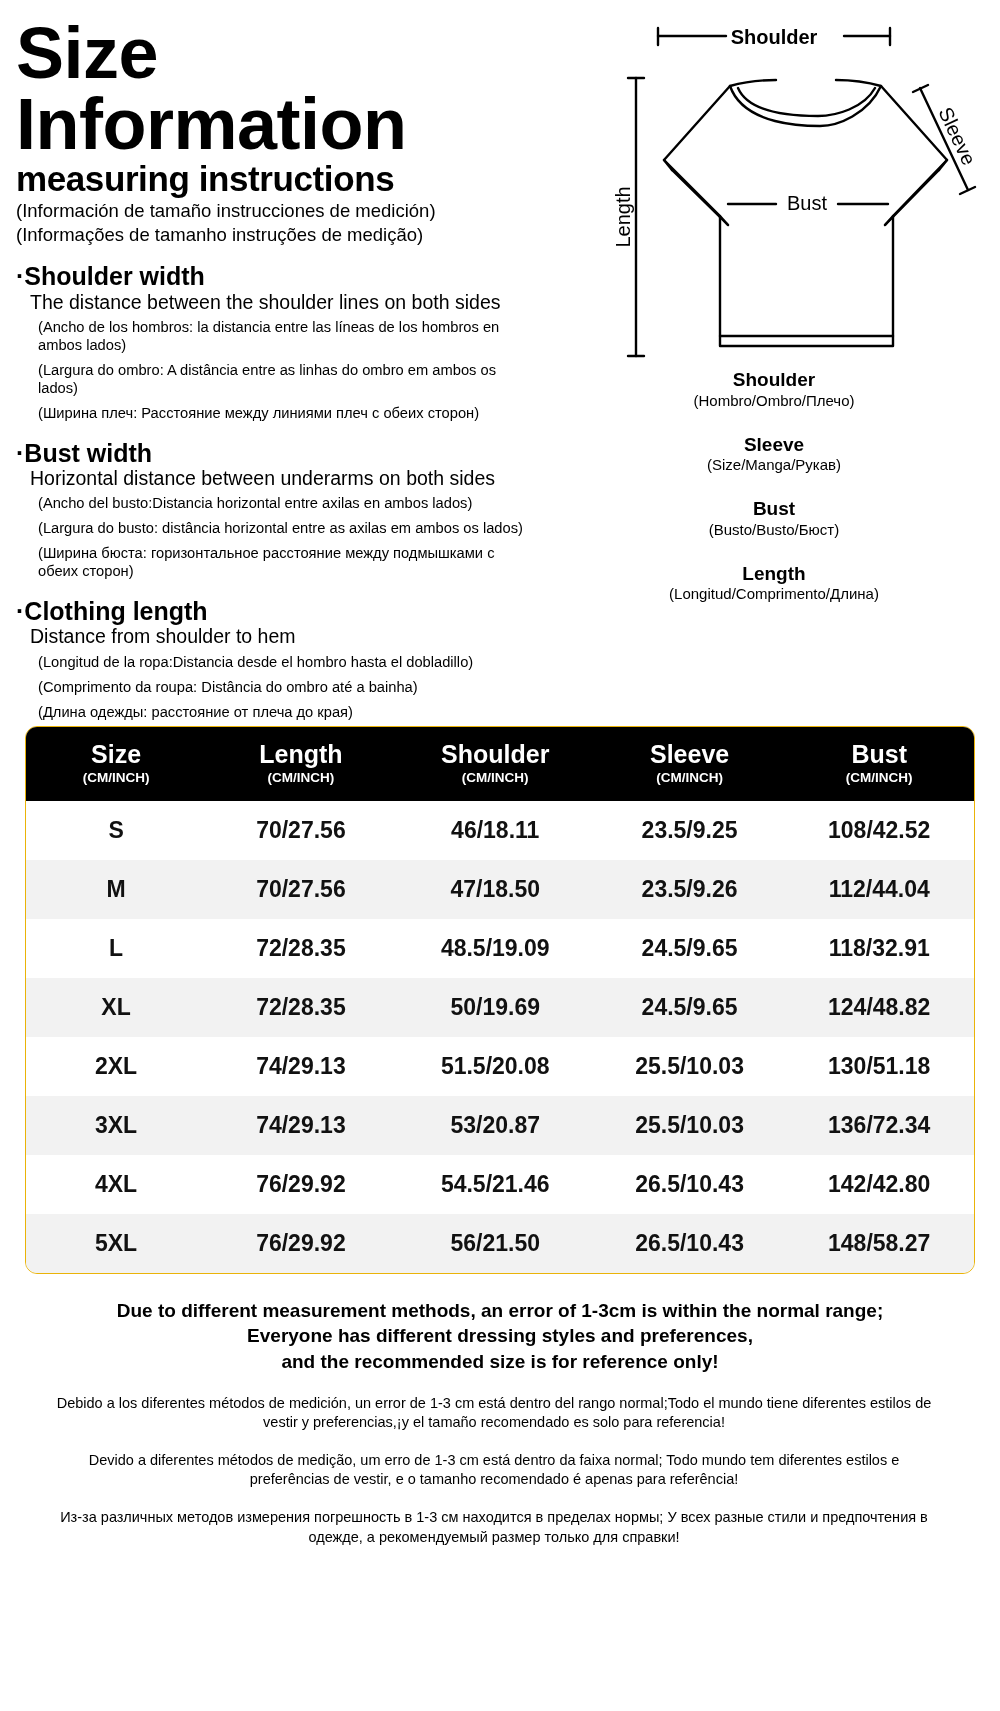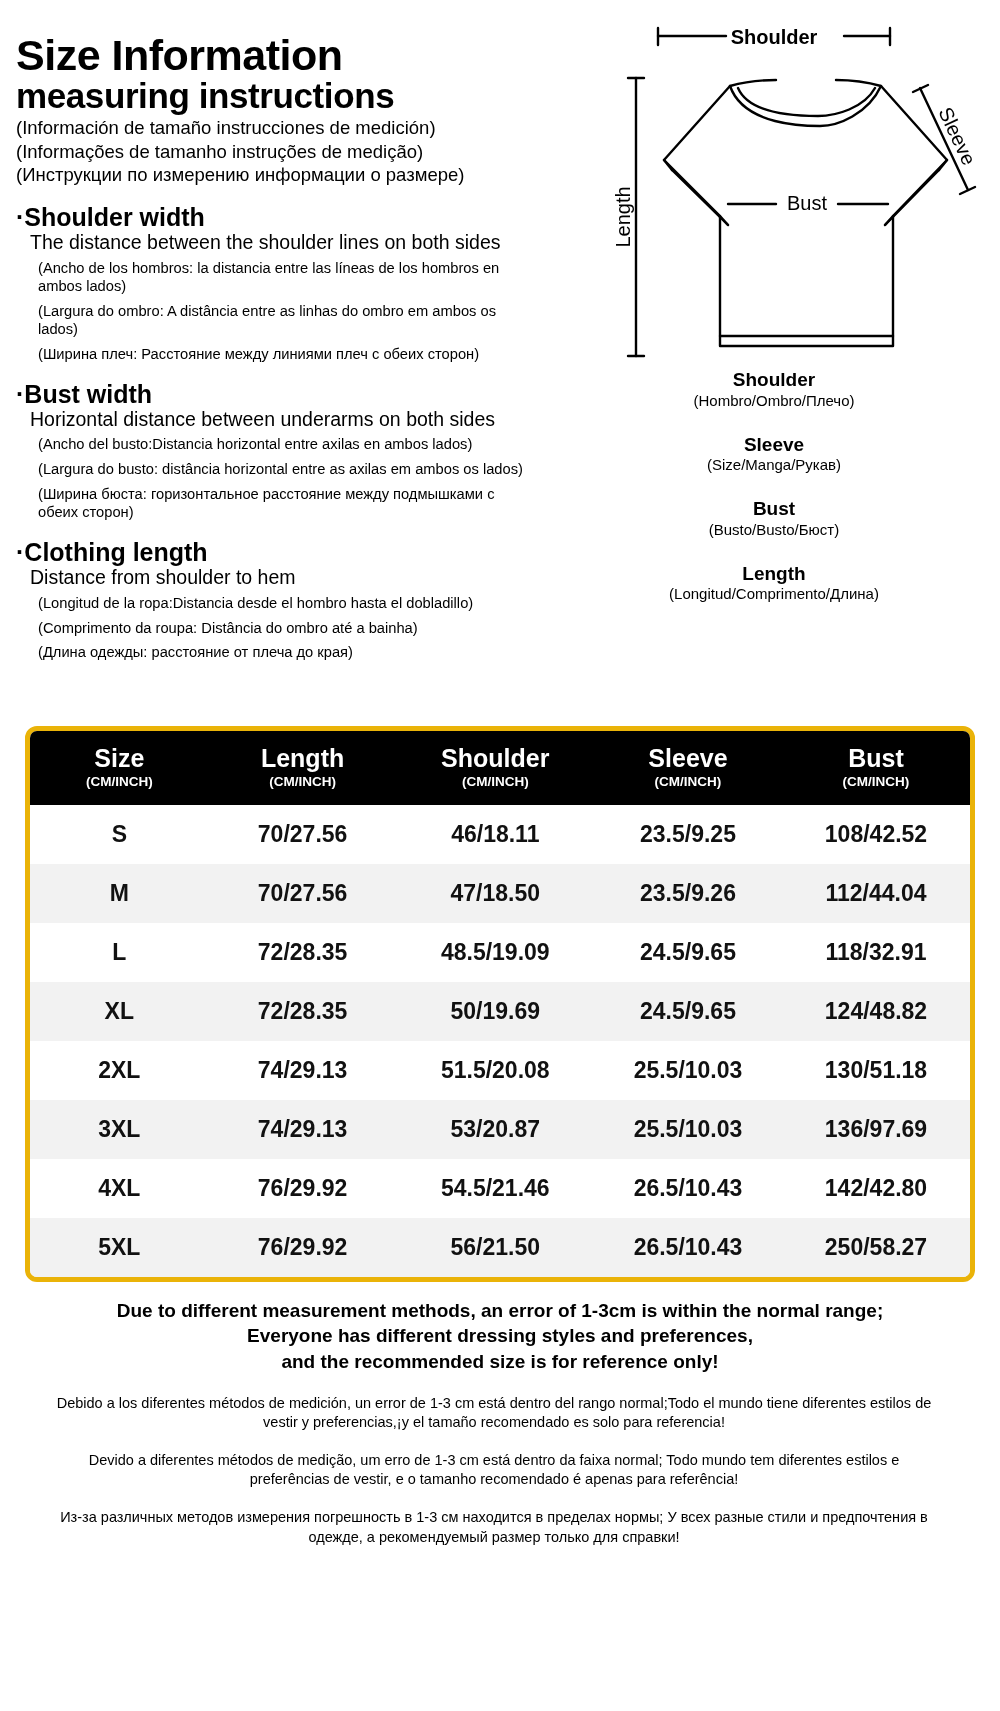--- a/index.html
+++ b/index.html
@@ -14,25 +14,25 @@
   }
 
   .page { position: relative; width: 1000px; height: 1711px; }
 
   
   .top { display: flex; width: 1000px; height: 710px; }
   .left-col { width: 548px; padding: 18px 0 0 16px; }
   .right-col { width: 452px; position: relative; }
 
   .title-main {
-    font-size: 43px;
+    font-size: 72px;
     font-weight: bold;
     line-height: 0.98;
     letter-spacing: -0.5px;
-    margin: 16px 0 2px 0;
+    margin: 0 0 2px 0;
   }
   .title-sub {
     font-size: 35px;
     font-weight: bold;
     line-height: 1.0;
     letter-spacing: -0.4px;
     margin: 0 0 3px 0;
   }
   .title-tr {
     font-size: 18.5px;
@@ -69,21 +69,21 @@
 
   
   .table-wrap {
     position: absolute;
     left: 25px;
     top: 726px;
     width: 950px;
     border-radius: 12px;
     overflow: hidden;
     background: #ffffff;
-    border: 5px solid #eab308;
+    border: 1px solid #eab308;
   }
   table.sizes { width: 100%; border-collapse: collapse; table-layout: fixed; }
   table.sizes thead th {
     background: #000000;
     color: #ffffff;
     padding: 14px 0 16px 0;
     font-weight: bold;
     text-align: center;
     vertical-align: middle;
   }
@@ -124,21 +124,20 @@
 
 <div class="page">
 
   <div class="top">
 
     <div class="left-col">
       <h1 class="title-main">Size Information</h1>
       <h2 class="title-sub">measuring instructions</h2>
       <p class="title-tr">(Información de tamaño instrucciones de medición)</p>
       <p class="title-tr">(Informações de tamanho instruções de medição)</p>
-      <p class="title-tr">(Инструкции по измерению информации о размере)</p>
 
       <div class="section">
         <div class="sec-head">
           <span class="bullet">·</span><span>Shoulder width</span>
         </div>
         <div class="sec-en">The distance between the shoulder lines on both sides</div>
         <div class="sec-tr">(Ancho de los hombros: la distancia entre las líneas de los hombros en ambos lados)</div>
         <div class="sec-tr">(Largura do ombro: A distância entre as linhas do ombro em ambos os lados)</div>
         <div class="sec-tr">(Ширина плеч: Расстояние между линиями плеч с обеих сторон)</div>
       </div>
@@ -311,35 +310,35 @@
           <td>74/29.13</td>
           <td>51.5/20.08</td>
           <td>25.5/10.03</td>
           <td>130/51.18</td>
         </tr>
         <tr class="alt">
           <td>3XL</td>
           <td>74/29.13</td>
           <td>53/20.87</td>
           <td>25.5/10.03</td>
-          <td>136/97.69</td>
+          <td>136/72.34</td>
         </tr>
         <tr>
           <td>4XL</td>
           <td>76/29.92</td>
           <td>54.5/21.46</td>
           <td>26.5/10.43</td>
           <td>142/42.80</td>
         </tr>
         <tr class="alt">
           <td>5XL</td>
           <td>76/29.92</td>
           <td>56/21.50</td>
           <td>26.5/10.43</td>
-          <td>250/58.27</td>
+          <td>148/58.27</td>
         </tr>
       </tbody>
     </table>
   </div>
 
   <div class="footer">
     <div class="foot-en">
       <div>Due to different measurement methods, an error of 1-3cm is within the normal range;</div>
       <div>Everyone has different dressing styles and preferences,</div>
       <div>and the recommended size is for reference only!</div>

